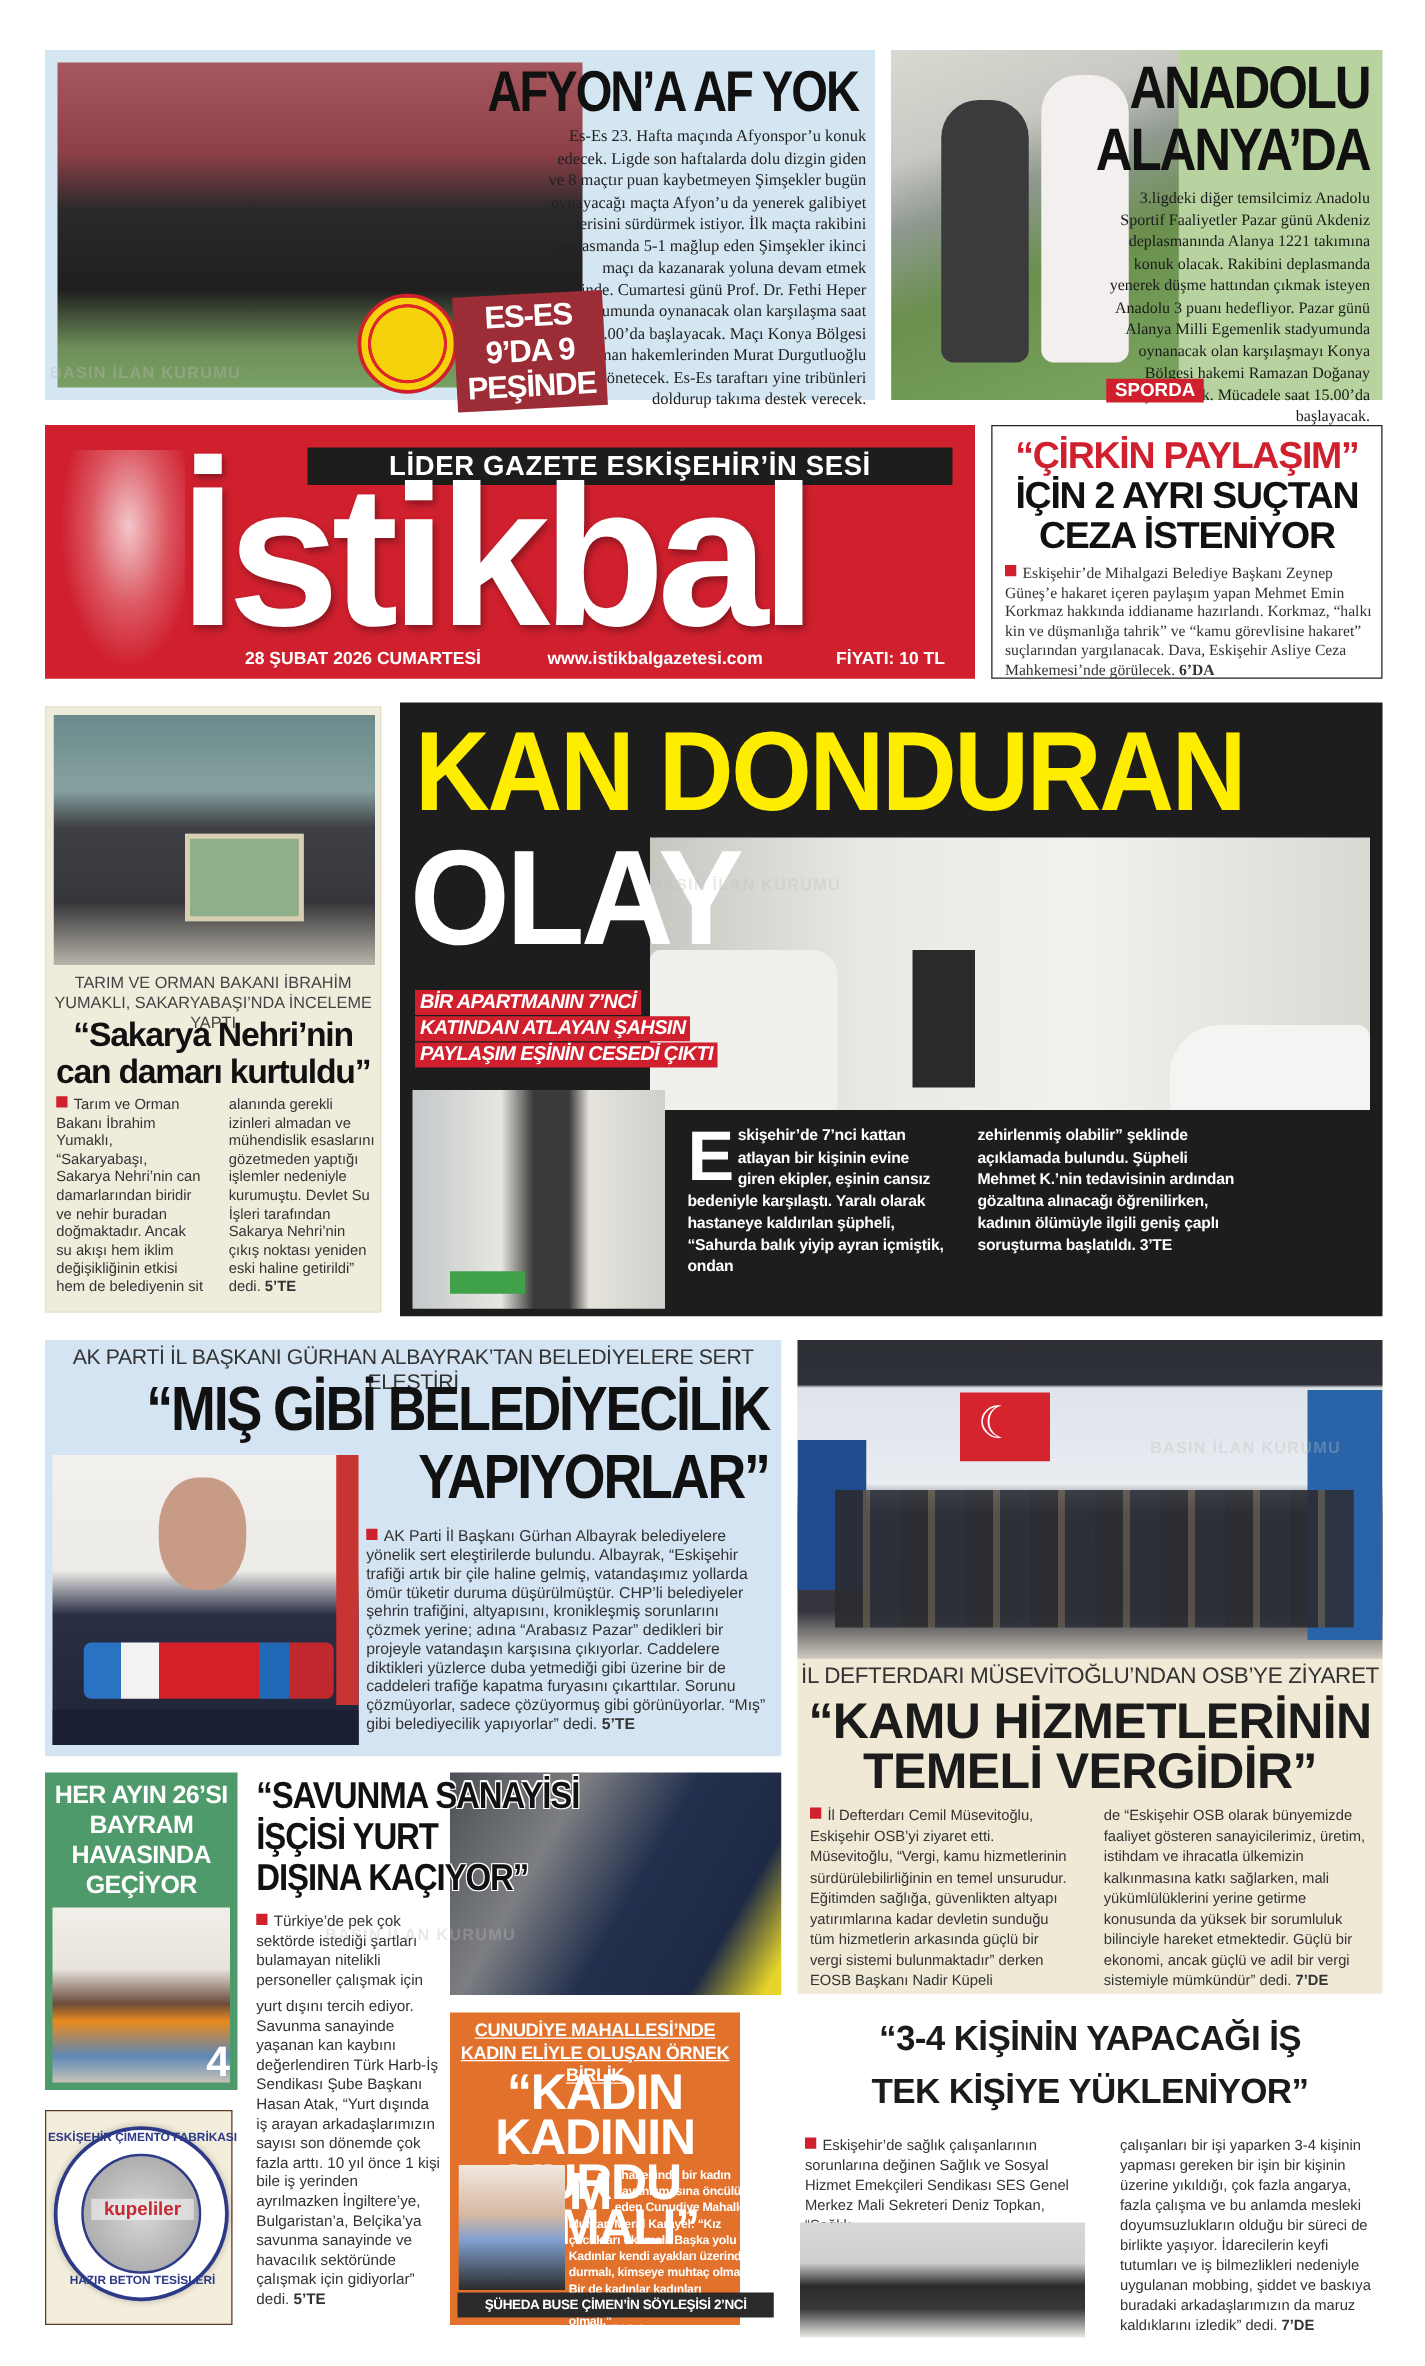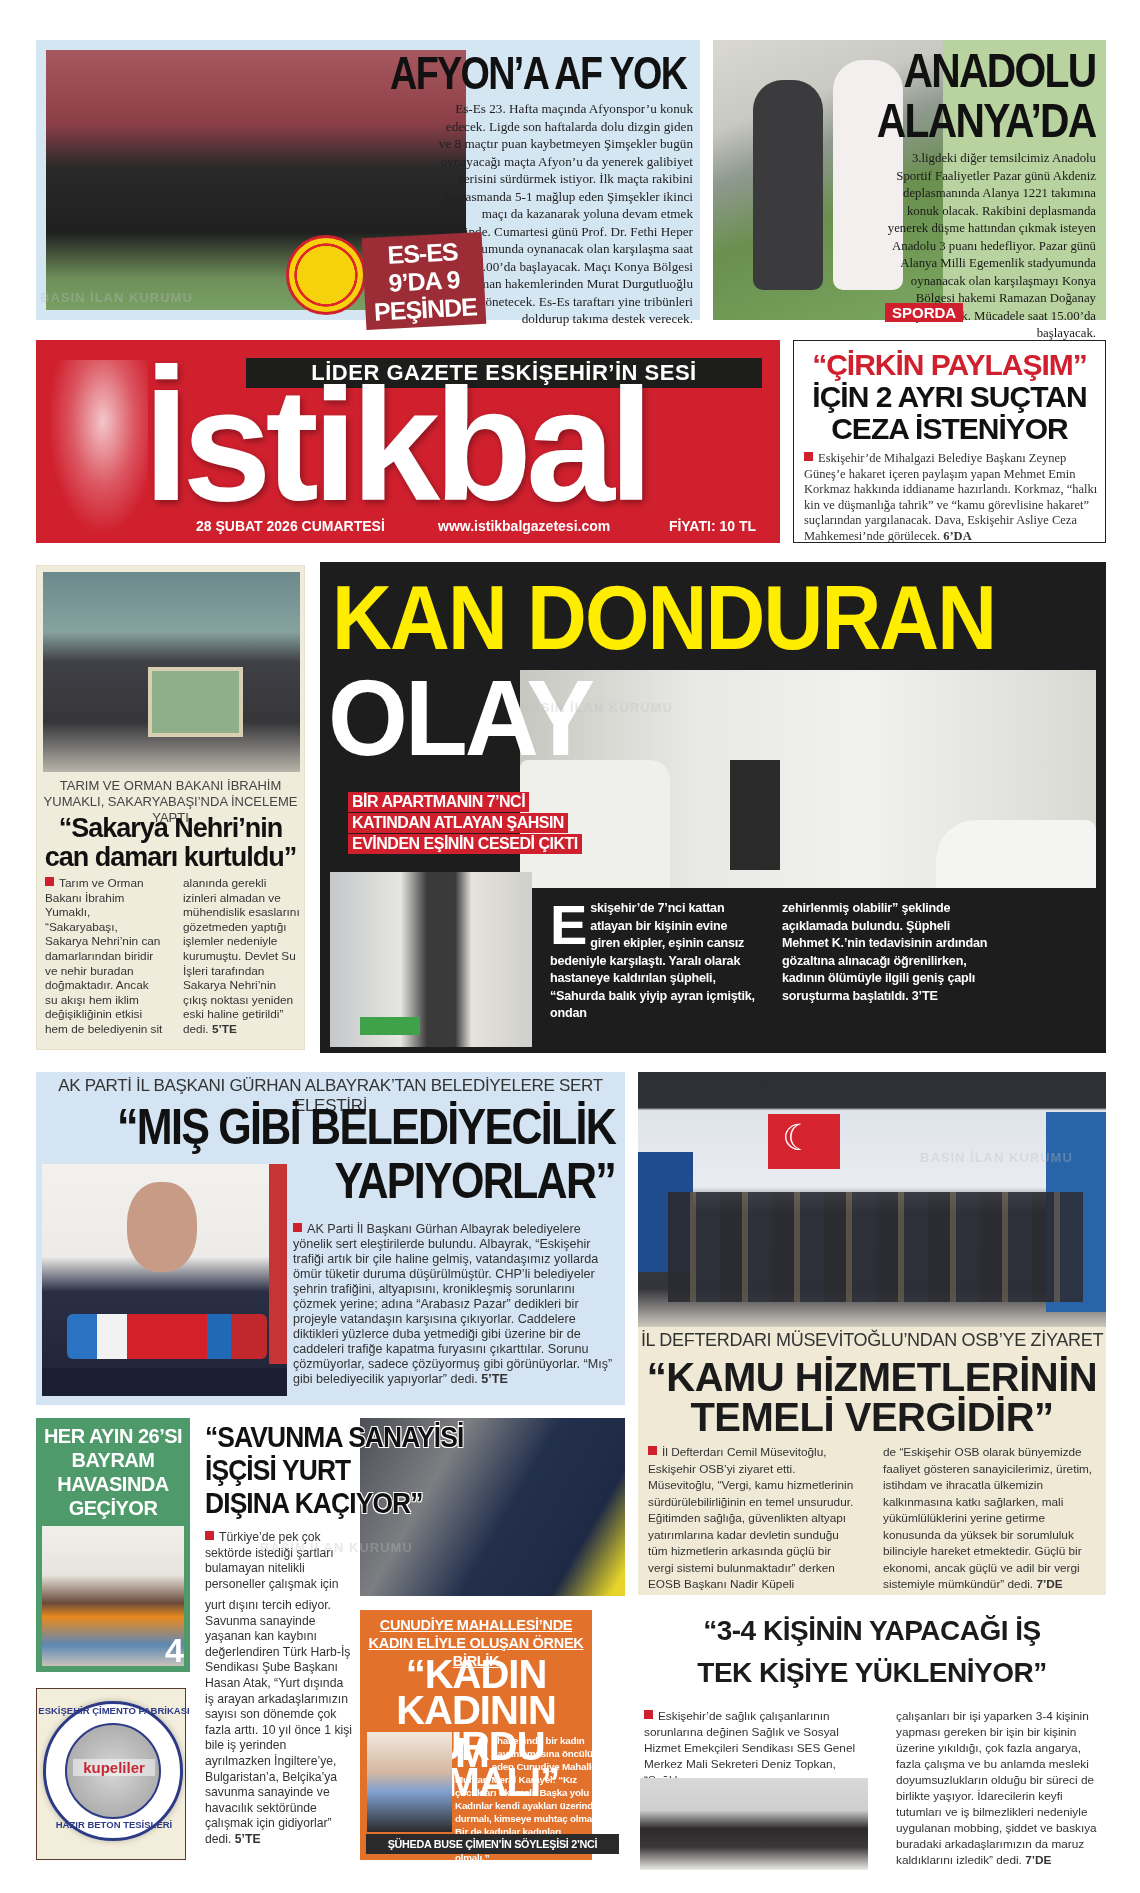--- a/index.html
+++ b/index.html
@@ -59,21 +59,21 @@
 
   
   #kan { left: 320px; top: 562px; width: 786px; height: 491px; background: #1d1d1d; }
   #kan .headline { position: absolute; left: 12px; top: 8px; font-size: 90px; line-height: 96px; font-weight: 900; color: #ffed00; letter-spacing: -2px; transform: scaleX(0.92); transform-origin: left top; white-space: nowrap; }
   #kan .photo-main { left: 200px; top: 108px; width: 576px; height: 218px;
     background: linear-gradient(90deg, #c7c7c2 0%, #e8e8e4 30%, #f1f1ee 60%, #d9d9d4 100%); }
   #kan .olay { position: absolute; left: 8px; top: 100px; font-size: 108px; line-height: 112px; font-weight: 900; color: #fff; letter-spacing: -3px; transform: scaleX(0.95); transform-origin: left top; }
   #kan .van { position: absolute; left: 0; top: 90px; width: 150px; height: 128px; background: #efefec; border-radius: 8px 20px 0 0; }
   #kan .door { position: absolute; left: 210px; top: 90px; width: 50px; height: 110px; background: #2a2a2a; }
   #kan .car { position: absolute; right: 0; top: 150px; width: 160px; height: 68px; background: #f4f4f2; border-radius: 40px 10px 0 0; }
-  #kan .subhead { position: absolute; left: 28px; top: 230px; width: 262px; }
+  #kan .subhead { position: absolute; left: 12px; top: 230px; width: 262px; font-style: italic; }
   #kan .subhead span { display: inline-block; background: #d0202e; color: #fff; font-weight: 900; font-size: 16px; line-height: 20px; padding: 0 4px; margin-bottom: 1px; letter-spacing: -0.5px; }
   #kan .photo-small { left: 10px; top: 310px; width: 202px; height: 175px;
     background: linear-gradient(90deg, #c4c8ca 0%, #e7e6e1 35%, #3a3a3a 48%, #3a3a3a 62%, #e5e3dc 70%, #cfcfcb 100%); }
   #kan .photo-small .bin { position: absolute; left: 30px; top: 145px; width: 60px; height: 18px; background: #3fa24a; }
   #kan .lede { position: absolute; left: 230px; top: 338px; width: 210px; font-size: 12.6px; line-height: 17.5px; font-weight: 700; color: #fff; letter-spacing: -0.2px; }
   #kan .dropcap { float: left; font-size: 56px; line-height: 50px; font-weight: 900; margin-right: 3px; color: #fff; }
   #kan .lede2 { position: absolute; left: 462px; top: 338px; width: 215px; font-size: 12.6px; line-height: 17.5px; font-weight: 700; color: #fff; letter-spacing: -0.2px; }
 
   
   #albayrak { left: 36px; top: 1072px; width: 589px; height: 333px; background: #d4e4f2; }
@@ -197,21 +197,21 @@
   <h1 class="headline">KAN DONDURAN</h1>
   <div class="photo photo-main">
     <div class="van"></div>
     <div class="door"></div>
     <div class="car"></div>
   </div>
   <div class="olay">OLAY</div>
   <div class="subhead">
     <span>BİR APARTMANIN 7’NCİ</span><br>
     <span>KATINDAN ATLAYAN ŞAHSIN</span><br>
-    <span>EVİNDEN EŞİNİN CESEDİ ÇIKTI</span>
+    <span>PAYLAŞIM EŞİNİN CESEDİ ÇIKTI</span>
   </div>
   <div class="photo photo-small">
     <div class="bin"></div>
   </div>
   <p class="lede"><span class="dropcap">E</span><span>skişehir’de 7’nci kattan atlayan bir kişinin evine giren ekipler, eşinin cansız bedeniyle karşılaştı. Yaralı olarak hastaneye kaldırılan şüpheli, “Sahurda balık yiyip ayran içmiştik, ondan</span></p>
   <p class="lede2"><span>zehirlenmiş olabilir” şeklinde açıklamada bulundu. Şüpheli Mehmet K.’nin tedavisinin ardından gözaltına alınacağı öğrenilirken, kadının ölümüyle ilgili geniş çaplı soruşturma başlatıldı.</span> <span class="ref">3’TE</span></p>
 </section>
 
 <section id="albayrak" class="abs">
   <div class="kicker">AK PARTİ İL BAŞKANI GÜRHAN ALBAYRAK’TAN BELEDİYELERE SERT ELEŞTİRİ</div>

